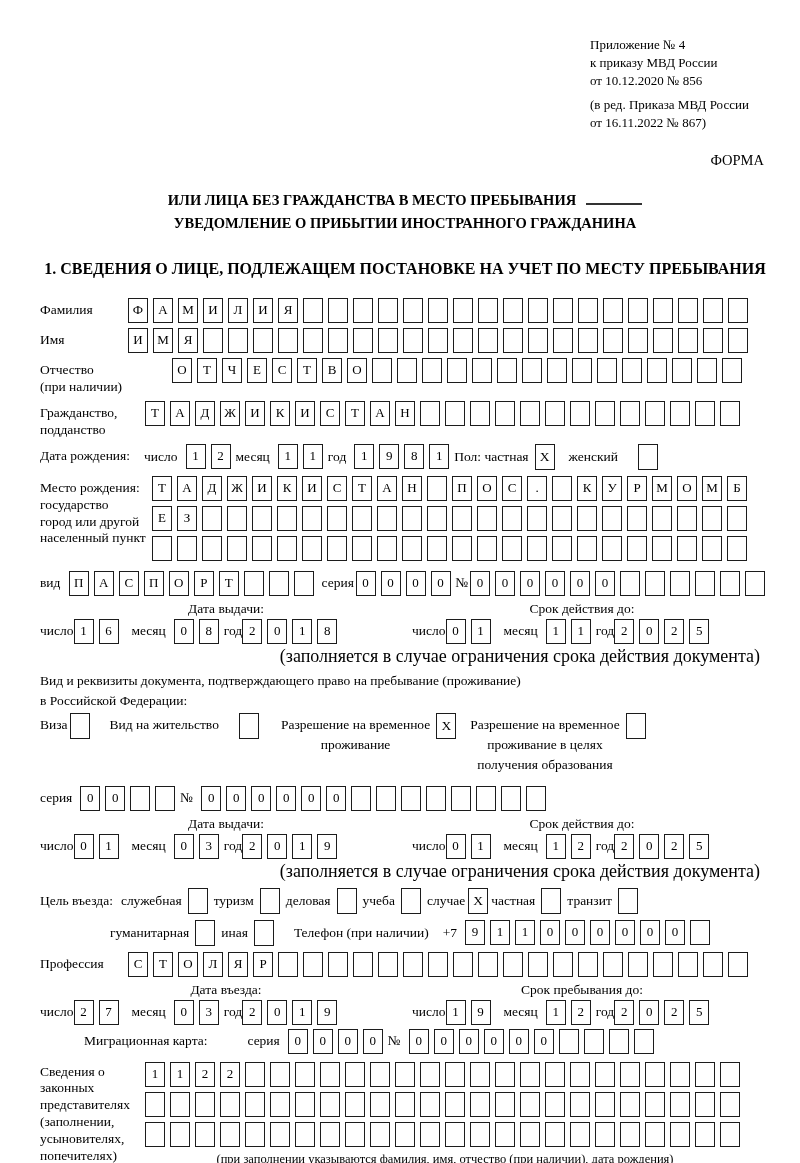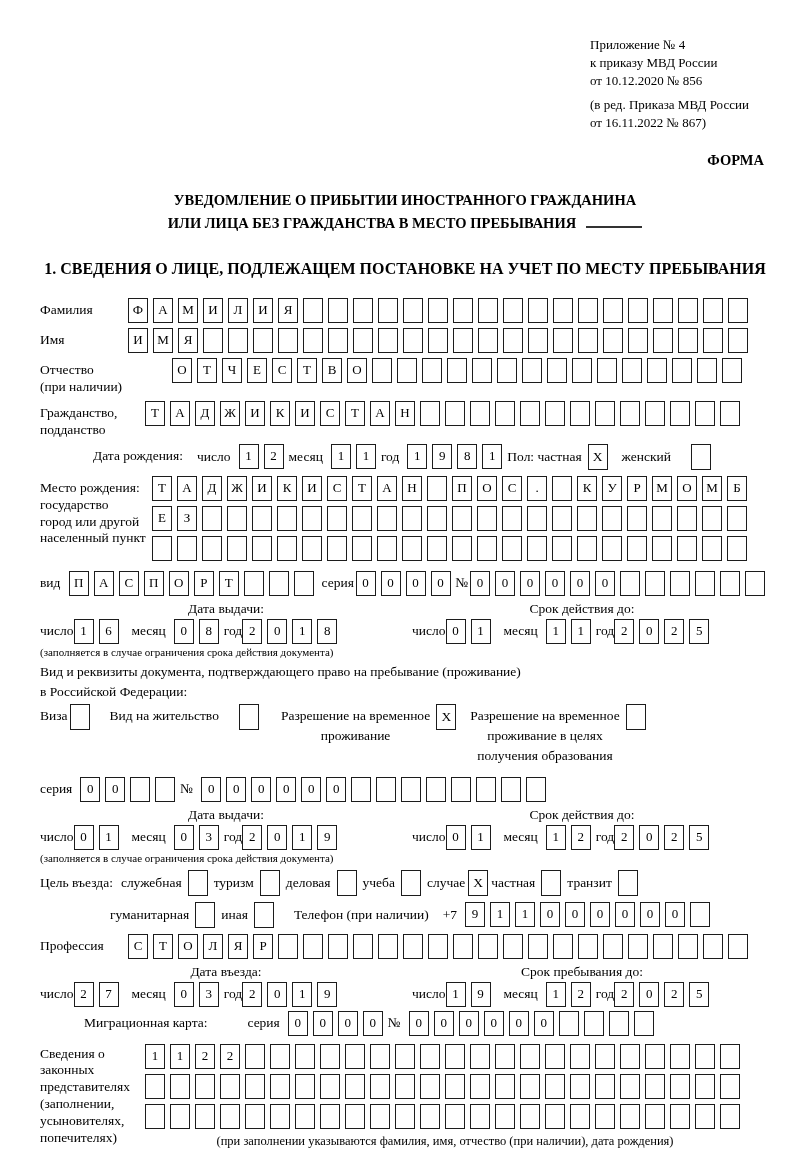--- a/index.html
+++ b/index.html
@@ -7,21 +7,21 @@
   body {
     width:800px; height:1163px; overflow:hidden;
     font-family:"Liberation Serif", serif; color:#000;
   }
   .page { position:relative; width:800px; height:1163px; padding:36px 30px 0 40px; }
 
   
   .hdr-block { margin-left:550px; width:215px; font-size:13px; line-height:1.4; }
   .hdr-block p { margin:0; }
   .hdr-gap { height:5px; }
-  .forma { text-align:right; font-weight:bold; font-size:14.5px; margin:20px 6px 0 0; }
+  .forma { text-align:right; font-weight:normal; font-size:14.5px; margin:20px 6px 0 0; }
 
   .title { text-align:center; font-weight:bold; font-size:14.5px; line-height:1.6; margin-top:20px; }
   .blank-line { display:inline-block; width:56px; border-bottom:2px solid #333; height:0.9em; margin-left:10px; }
   .section-title { text-align:center; font-weight:bold; font-size:16px; margin-top:25px; }
 
   .form-area { margin-top:20px; font-size:13.5px; }
   .row { display:flex; align-items:flex-start; margin-bottom:5px; }
   .lbl { padding-top:4px; line-height:1.25; }
   .w88 { width:88px; flex:none; }
   .w105 { width:105px; flex:none; }
@@ -46,21 +46,21 @@
   .sp14 { display:inline-block; width:14px; }
 
   
   .daterow { margin:2px 0 4px 0; }
   .dg { display:flex; }
   .dg-left { width:372px; flex:none; }
   .dg-right { width:340px; flex:none; }
   .dgtitle { text-align:center; margin-bottom:2px; }
   .dgfields { display:flex; align-items:center; white-space:nowrap; }
   .dgfields .lbl { padding-top:0; }
-  .dgnote { font-size:11px; margin:2px 10px 6px 0; }
+  .dgnote { font-size:18px; text-align:right; margin:2px 10px 6px 0; }
 
   
   .opts { display:flex; align-items:flex-start; margin:4px 0 10px 0; }
   .optblock { text-align:center; line-height:1.5; }
   .optflex { display:flex; align-items:flex-start; }
   .opt-mt { margin-top:2px; }
 
   .note-center { font-size:12.5px; text-align:center; margin-top:2px; }
 </style>
 </head>
@@ -73,22 +73,22 @@
     <p>к приказу МВД России</p>
     <p>от 10.12.2020 № 856</p>
     <div class="hdr-gap"></div>
     <p>(в ред. Приказа МВД России</p>
     <p>от 16.11.2022 № 867)</p>
   </div>
 
   <div class="forma">ФОРМА</div>
 
   <div class="title">
+    <div><span>ИЛИ ЛИЦА БЕЗ ГРАЖДАНСТВА В МЕСТО ПРЕБЫВАНИЯ</span><span class="blank-line"></span></div>
     <div>УВЕДОМЛЕНИЕ О ПРИБЫТИИ ИНОСТРАННОГО ГРАЖДАНИНА</div>
-    <div><span>ИЛИ ЛИЦА БЕЗ ГРАЖДАНСТВА В МЕСТО ПРЕБЫВАНИЯ</span><span class="blank-line"></span></div>
   </div>
 
   <div class="section-title">1. СВЕДЕНИЯ О ЛИЦЕ, ПОДЛЕЖАЩЕМ ПОСТАНОВКЕ НА УЧЕТ ПО МЕСТУ ПРЕБЫВАНИЯ</div>
 
   <div class="form-area">
 
     <div class="row">
       <div class="lbl w88">Фамилия</div>
       <div class="cellrow"><span class="cell">Ф</span><span class="cell">А</span><span class="cell">М</span><span class="cell">И</span><span class="cell">Л</span><span class="cell">И</span><span class="cell">Я</span><span class="cell"></span><span class="cell"></span><span class="cell"></span><span class="cell"></span><span class="cell"></span><span class="cell"></span><span class="cell"></span><span class="cell"></span><span class="cell"></span><span class="cell"></span><span class="cell"></span><span class="cell"></span><span class="cell"></span><span class="cell"></span><span class="cell"></span><span class="cell"></span><span class="cell"></span><span class="cell"></span></div>
     </div>
@@ -107,21 +107,21 @@
     </div>
 
     <div class="row">
       <div class="lbl w105">
         <div>Гражданство,</div>
         <div>подданство</div>
       </div>
       <div class="cellrow"><span class="cell">Т</span><span class="cell">А</span><span class="cell">Д</span><span class="cell">Ж</span><span class="cell">И</span><span class="cell">К</span><span class="cell">И</span><span class="cell">С</span><span class="cell">Т</span><span class="cell">А</span><span class="cell">Н</span><span class="cell"></span><span class="cell"></span><span class="cell"></span><span class="cell"></span><span class="cell"></span><span class="cell"></span><span class="cell"></span><span class="cell"></span><span class="cell"></span><span class="cell"></span><span class="cell"></span><span class="cell"></span><span class="cell"></span></div>
     </div>
 
-    <div class="row" style="align-items:center; margin-top:4px;justify-content:center;">
+    <div class="row" style="align-items:center; margin-top:4px;">
       <span class="lbl" style="padding-top:0">Дата рождения:</span>
       <span class="sp14"></span>
       <span>число</span>
       <span class="sp8"></span>
       <span class="cellrow"><span class="cell">1</span><span class="cell">2</span></span>
       <span>месяц</span>
       <span class="sp8"></span>
       <span class="cellrow"><span class="cell">1</span><span class="cell">1</span></span>
       <span>год</span>
       <span class="sp8"></span>

